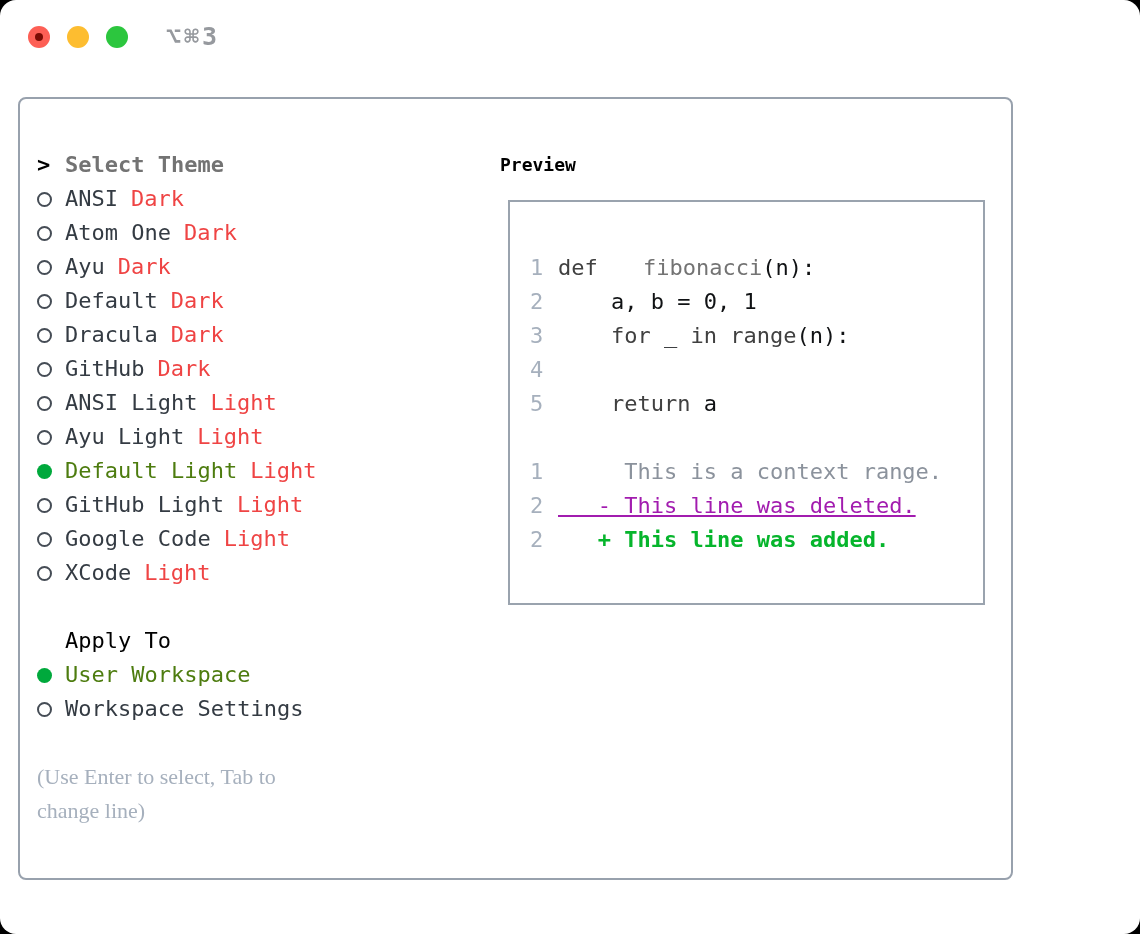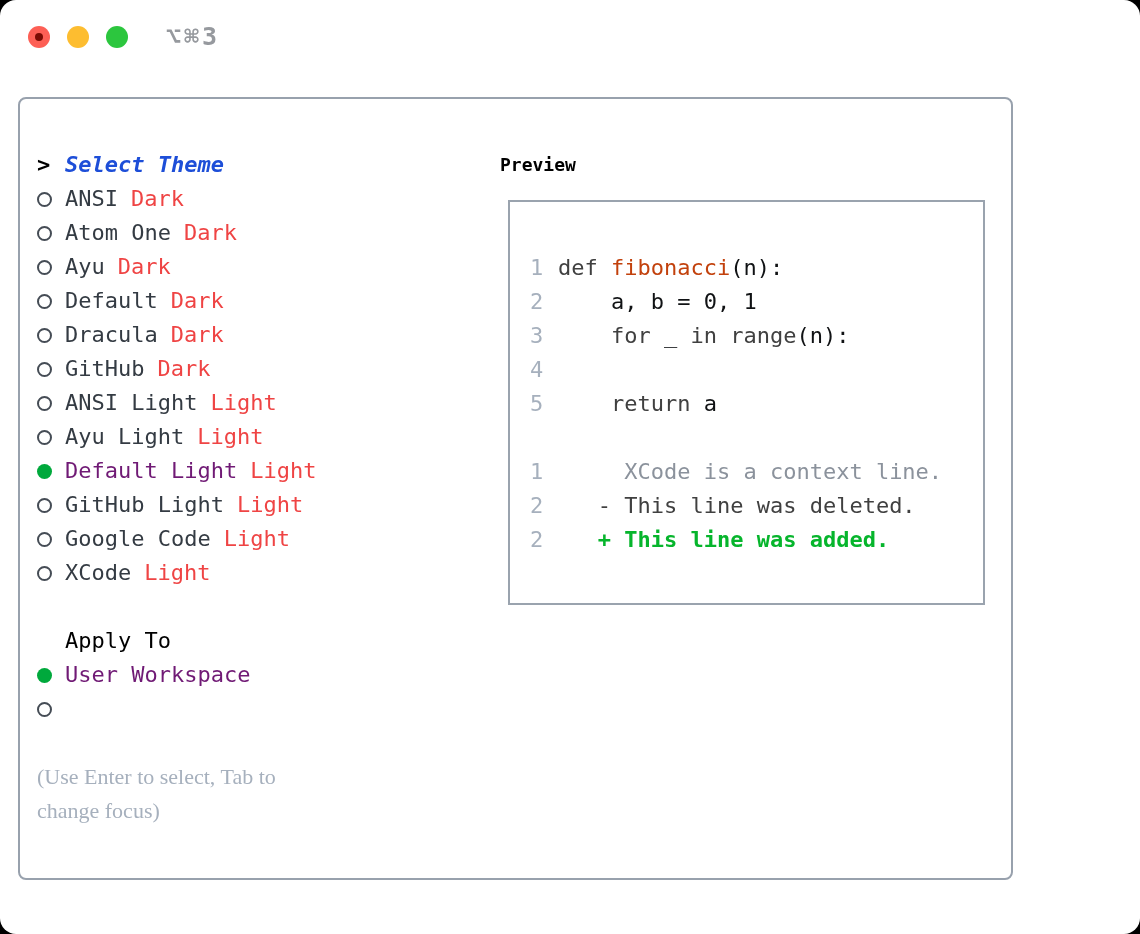--- a/index.html
+++ b/index.html
@@ -35,44 +35,44 @@
   
   .list { position:absolute; left:17px; top:49px; font-size:22px; }
   .row { display:flex; align-items:center; height:34px; line-height:34px; white-space:pre; }
   .marker { width:28px; flex:none; display:flex; align-items:center; }
   .focus-marker { font-weight:bold; color:#000; font-size:22px; }
   .radio {
     width:15px; height:15px; border-radius:50%;
     box-sizing:border-box; border:2px solid #454c55;
   }
   .radio-on { border:none; background:#00a93c; }
-  .heading { font-weight:bold; color:#1d4ed8;font-style:italic; }
+  .heading { font-weight:bold; color:#737373; }
   .name { color:#343b43; }
-  .name-sel { color:#701a75; }
+  .name-sel { color:#4d7c0f; }
   .variant { color:#ef4444; margin-left:13px; }
   .subheading { color:#000; }
   .spacer { height:34px; }
   .hint-line { height:34px; line-height:34px; color:#a6b0bd; white-space:pre;font-family:Liberation Serif, serif; }
   
   .preview-heading {
     position:absolute; left:480px; top:49px; height:34px; line-height:34px;
     font-size:18px; font-weight:bold; color:#000;
   }
   .preview-box {
     position:absolute; left:488px; top:101px; width:477px; height:405px;
     box-sizing:border-box; border:2px solid #9aa3ae; background:#fff;
     padding:49px 0 0 20px; overflow:hidden;
   }
   .pline { display:flex; height:34px; line-height:34px; font-size:22px; }
   .lineno { width:28px; flex:none; color:#a6b0bd; }
   .code { white-space:pre; color:#101214; }
   .kw  { color:#404040; }
-  .fn  { color:#c2410c; }
+  .fn  { color:#737373;margin-left:32px; }
   .ctx { color:#8b929c; }
-  .del { color:#404040; }
+  .del { color:#a21caf;text-decoration:underline; }
   .add { color:#06b52c;font-weight:bold; }
 </style>
 </head>
 <body>
 
 <div class="window">
 
   <div class="titlebar">
     <div class="traffic traffic-red"></div>
     <div class="traffic traffic-yellow"></div>
@@ -168,26 +168,27 @@
         <span class="subheading">Apply To</span>
       </div>
 
       <div class="row">
         <span class="marker"><span class="radio radio-on"></span></span>
         <span class="name name-sel">User Workspace</span>
       </div>
 
       <div class="row">
         <span class="marker"><span class="radio"></span></span>
+        <span class="name">Workspace Settings</span>
       </div>
 
       <div class="spacer"></div>
 
       <div class="hint-line">(Use Enter to select, Tab to</div>
-      <div class="hint-line">change focus)</div>
+      <div class="hint-line">change line)</div>
 
     </div>
 
     <div class="preview-heading">Preview</div>
 
     <div class="preview-box">
 
       <div class="pline">
         <span class="lineno">1</span>
         <span class="code"><span class="kw">def</span><span> </span><span class="fn">fibonacci</span><span>(n):</span></span>
@@ -209,21 +210,21 @@
 
       <div class="pline">
         <span class="lineno">5</span>
         <span class="code"><span>    </span><span class="kw">return</span><span> a</span></span>
       </div>
 
       <div class="spacer"></div>
 
       <div class="pline">
         <span class="lineno">1</span>
-        <span class="code ctx">     XCode is a context line.</span>
+        <span class="code ctx">     This is a context range.</span>
       </div>
 
       <div class="pline">
         <span class="lineno">2</span>
         <span class="code del">   - This line was deleted.</span>
       </div>
 
       <div class="pline">
         <span class="lineno">2</span>
         <span class="code add">   + This line was added.</span>

